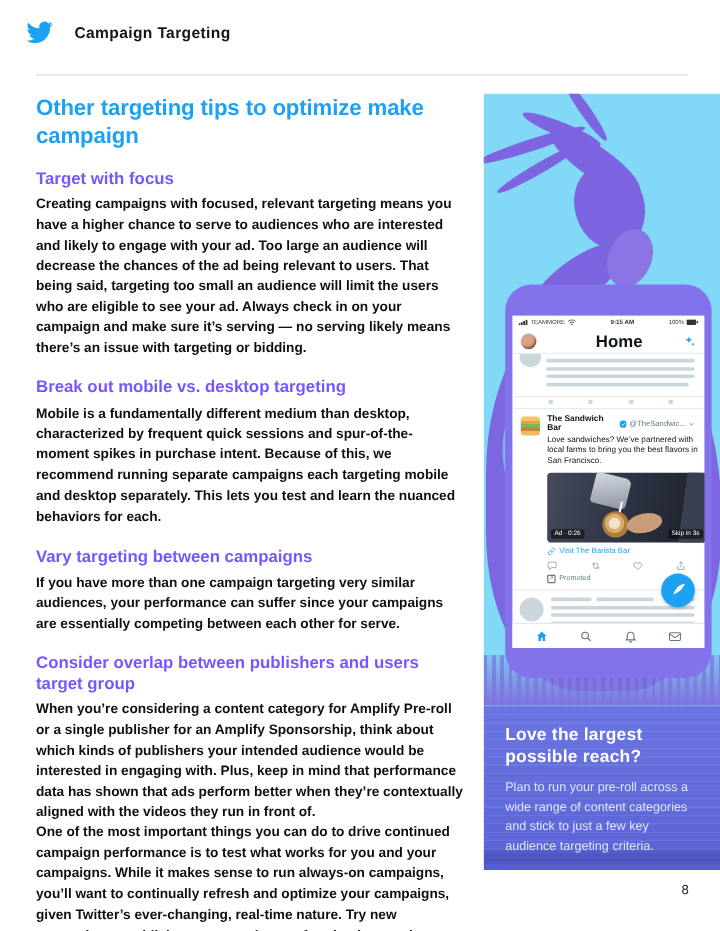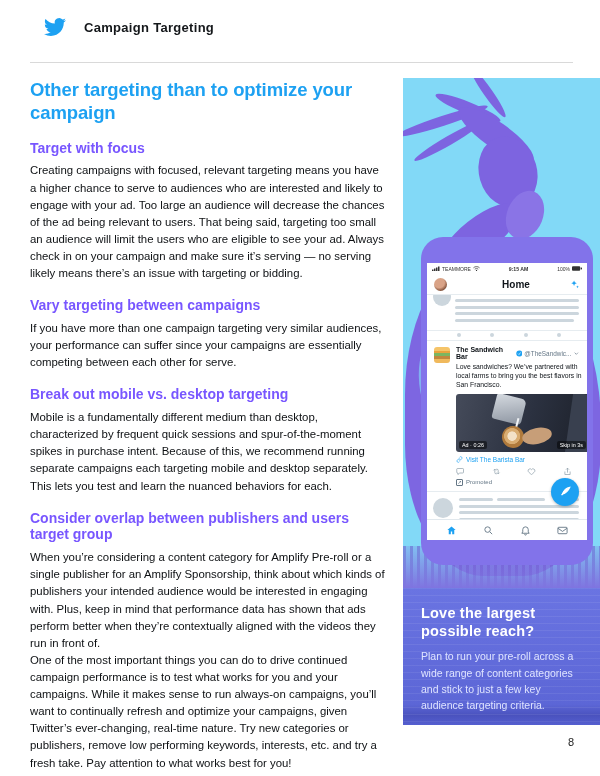--- a/index.html
+++ b/index.html
@@ -2,29 +2,29 @@
 <html><head>
 <meta charset="utf-8">
 <style>
   * { margin:0; padding:0; box-sizing:border-box; }
   html,body { background:#fff; }
   .page {
     position:relative; width:600px; height:776px; background:#fff;
     font-family:"Liberation Sans", sans-serif; overflow:hidden;
   }
   
-  .hdr { position:absolute; left:42px; top:16px; display:flex; align-items:center; gap:16px; }
+  .hdr { position:absolute; left:20px; top:16px; display:flex; align-items:center; gap:16px; }
   .hdr .bird { width:26px; height:22px; }
   .hdr-title { font-size:13px; font-weight:700; color:#14171a; letter-spacing:.3px; }
   .rule { position:absolute; left:30px; top:62px; width:543px; height:1px; background:#d9d9d9; }
   
   .left { position:absolute; left:30px; top:70px; width:358px; }
   .h1 { font-size:18.5px; font-weight:700; color:#1da1f2; line-height:1.26; letter-spacing:-.1px; margin:8px 0 2px; }
   .sec h2 { font-size:14px; font-weight:700; color:#7856ff; line-height:1.2; margin:15px 0 6px; }
-  .sec p { font-size:11.4px; line-height:1.5; color:#0d1013; }
+  .sec p { font-size:11.4px; line-height:1.5; color:#0d1013;font-weight:bold; }
   
   .right { position:absolute; left:403px; top:78px; width:197px; height:647px; overflow:hidden; }
   .photo { position:absolute; inset:0 0 137px 0; background:#82d9f7; overflow:hidden; }
   .blob { position:absolute; background:#7d64e0; }
   .hair1 { width:95px; height:10px; border-radius:50%; left:-8px; top:38px; transform:rotate(-18deg); }
   .hair2 { width:80px; height:9px; border-radius:50%; left:6px; top:58px; transform:rotate(-30deg); }
   .hair3 { width:70px; height:12px; border-radius:50%; left:30px; top:24px; transform:rotate(22deg); }
   .hair4 { width:60px; height:9px; border-radius:50%; left:55px; top:10px; transform:rotate(55deg); }
   .hair5 { width:90px; height:26px; border-radius:50%; left:48px; top:44px; transform:rotate(35deg); }
   .head  { width:58px; height:72px; border-radius:50%; left:76px; top:58px; transform:rotate(-16deg); }
@@ -43,21 +43,21 @@
   .cta h3 { color:#fff; font-size:14.5px; font-weight:700; line-height:1.25; width:150px; letter-spacing:.2px; }
   .cta p  { color:#dfe4ff; font-size:10.5px; line-height:1.55; margin-top:8px; }
   
   .phone { position:absolute; left:18px; top:159px; width:172px; height:328px; background:#8273ea; border-radius:22px; }
   .screen { position:absolute; left:6px; top:26px; width:160px; height:277px; background:#fff; overflow:hidden; font-family:"Liberation Sans",sans-serif; }
   .sbar { height:11px; display:flex; align-items:center; justify-content:space-between; padding:0 5px; font-size:5px; color:#333; }
   .sbar .grp { display:flex; align-items:center; gap:2px; }
   .sbar .time { font-weight:700; font-size:5.2px; }
   .appbar { height:21px; display:flex; align-items:center; justify-content:space-between; padding:0 7px; border-bottom:1px solid #e6ecf0; }
   .avatar { width:13px; height:13px; border-radius:50%; background:radial-gradient(circle at 40% 35%, #d9a387 0 45%, #7a4a33 75%); }
-  .appbar .ttl { font-size:10px; font-weight:700; color:#0f1419;margin-left:16px; }
+  .appbar .ttl { font-size:14px; font-weight:700; color:#0f1419;margin-left:16px; }
   .scrolled { position:relative; height:36px; padding:4px 8px 0 28px; overflow:hidden; border-bottom:1px solid #e6ecf0; }
   .half-av { position:absolute; left:6px; top:-7px; width:18px; height:18px; border-radius:50%; background:#ccd6dd; }
   .gline { height:3px; border-radius:2px; background:#ccd6dd; margin-bottom:3.5px; }
   .dots { display:flex; justify-content:space-between; padding:1px 10px 0 2px; }
   .dot { width:4px; height:4px; border-radius:50%; background:#ccd6dd; }
   .tweet { position:relative; padding:5px 7px 3px 7px; border-bottom:1px solid #e6ecf0; }
   .sand { position:absolute; left:7px; top:6px; width:16px; height:16px; border-radius:3px;
           background:linear-gradient(180deg,#f5c469 0 22%, #e8a33d 22% 38%, #7bb661 38% 55%, #c1873e 55% 74%, #f0b95c 74% 100%); }
   .tw-main { margin-left:22px; }
   .nrow { display:flex; align-items:center; gap:2px; font-size:6.4px; color:#657786; }
@@ -94,32 +94,32 @@
 
   <div class="hdr">
     <svg class="bird" viewBox="0 0 24 24">
         <path fill="#1da1f2" d="M23.953 4.57a10 10 0 01-2.825.775 4.958 4.958 0 002.163-2.723c-.951.555-2.005.959-3.127 1.184a4.92 4.92 0 00-8.384 4.482C7.69 8.095 4.067 6.13 1.64 3.162a4.822 4.822 0 00-.666 2.475c0 1.71.87 3.213 2.188 4.096a4.904 4.904 0 01-2.228-.616v.06a4.923 4.923 0 003.946 4.827 4.996 4.996 0 01-2.212.085 4.936 4.936 0 004.604 3.417 9.867 9.867 0 01-6.102 2.105c-.39 0-.779-.023-1.17-.067a13.995 13.995 0 007.557 2.209c9.053 0 13.998-7.496 13.998-13.985 0-.21 0-.42-.015-.63A9.935 9.935 0 0024 4.59z"></path>
       </svg>
     <span class="hdr-title">Campaign Targeting</span>
   </div>
   <div class="rule"></div>
 
   <div class="left">
-    <div class="h1">Other targeting than to optimize your campaign</div>
+    <div class="h1">Other targeting tips to optimize make campaign</div>
     <div class="sec">
       <h2>Target with focus</h2>
       <p>Creating campaigns with focused, relevant targeting means you have a higher chance to serve to audiences who are interested and likely to engage with your ad. Too large an audience will decrease the chances of the ad being relevant to users. That being said, targeting too small an audience will limit the users who are eligible to see your ad. Always check in on your campaign and make sure it’s serving — no serving likely means there’s an issue with targeting or bidding.</p>
     </div>
     <div class="sec">
+      <h2>Break out mobile vs. desktop targeting</h2>
+      <p>Mobile is a fundamentally different medium than desktop, characterized by frequent quick sessions and spur-of-the-moment spikes in purchase intent. Because of this, we recommend running separate campaigns each targeting mobile and desktop separately. This lets you test and learn the nuanced behaviors for each.</p>
+    </div>
+    <div class="sec">
       <h2>Vary targeting between campaigns</h2>
       <p>If you have more than one campaign targeting very similar audiences, your performance can suffer since your campaigns are essentially competing between each other for serve.</p>
-    </div>
-    <div class="sec">
-      <h2>Break out mobile vs. desktop targeting</h2>
-      <p>Mobile is a fundamentally different medium than desktop, characterized by frequent quick sessions and spur-of-the-moment spikes in purchase intent. Because of this, we recommend running separate campaigns each targeting mobile and desktop separately. This lets you test and learn the nuanced behaviors for each.</p>
     </div>
     <div class="sec">
       <h2>Consider overlap between publishers and users target group</h2>
       <p>When you’re considering a content category for Amplify Pre-roll or a single publisher for an Amplify Sponsorship, think about which kinds of publishers your intended audience would be interested in engaging with. Plus, keep in mind that performance data has shown that ads perform better when they’re contextually aligned with the videos they run in front of.</p>
     </div>
     <div class="sec">
       <p>One of the most important things you can do to drive continued campaign performance is to test what works for you and your campaigns. While it makes sense to run always-on campaigns, you’ll want to continually refresh and optimize your campaigns, given Twitter’s ever-changing, real-time nature. Try new categories or publishers, remove low performing keywords, interests, etc. and try a fresh take. Pay attention to what works best for you!</p>
     </div>
   </div>
 

